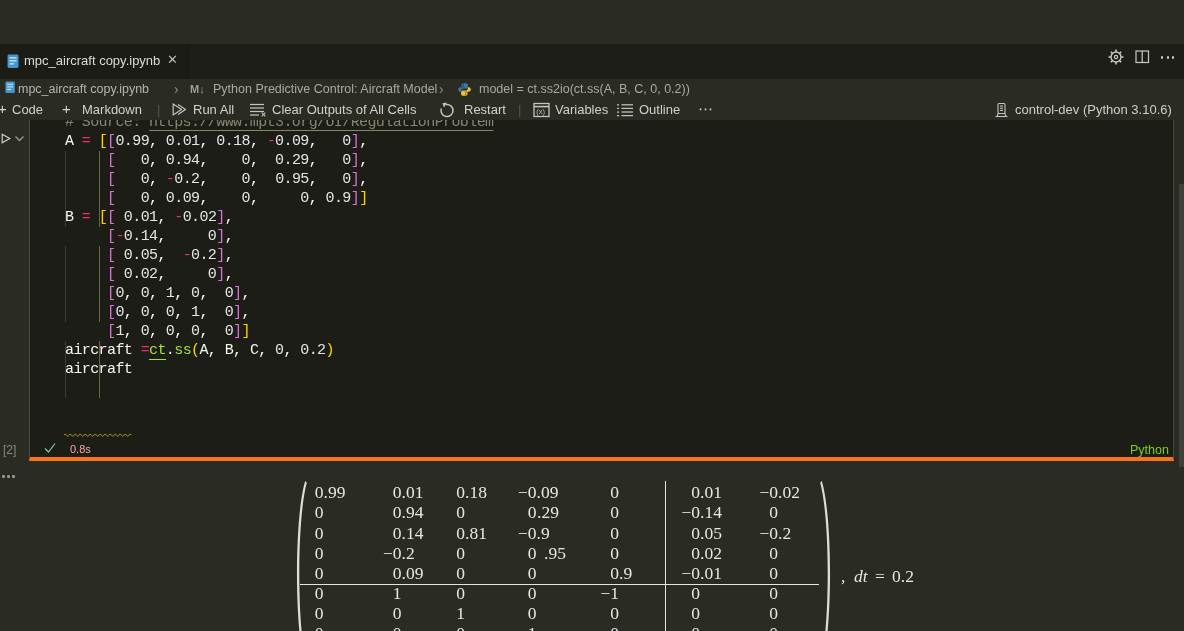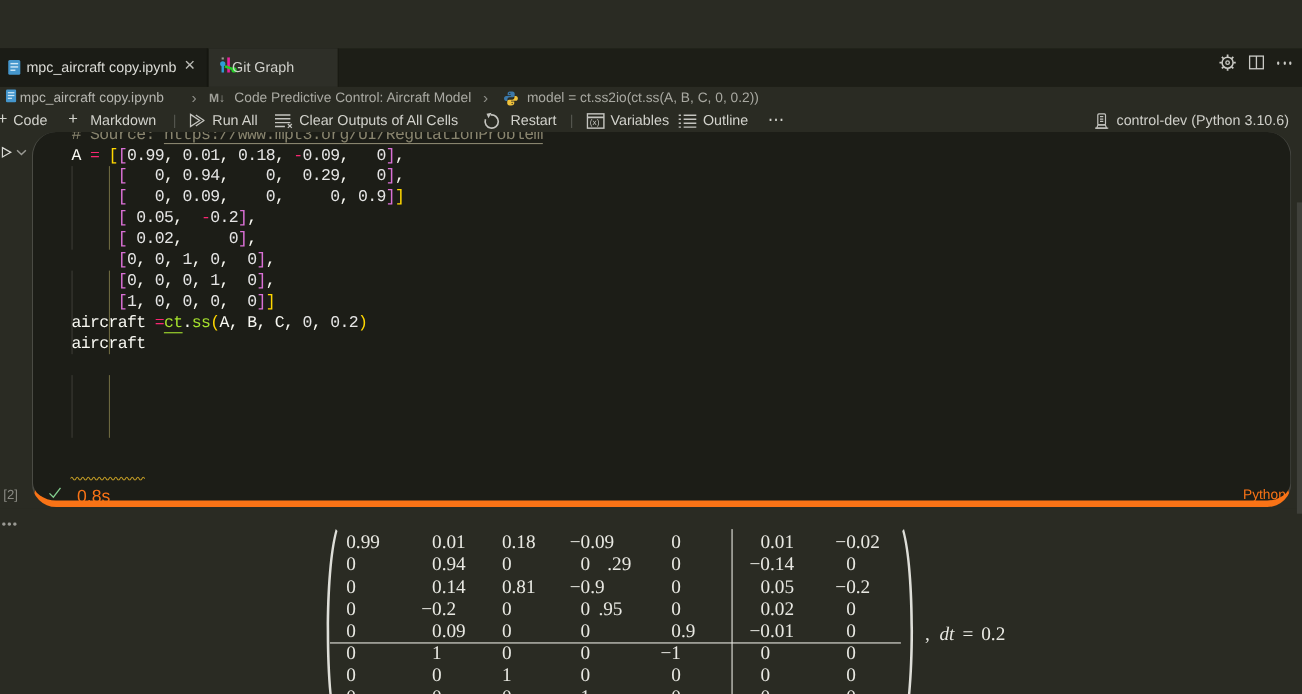--- a/index.html
+++ b/index.html
@@ -11,38 +11,38 @@
 #tab2 { position:absolute; left:190px; top:0; width:118px; height:35px; background:#2e2f28; border-right:1px solid #161710; }
 #tab2 .t { position:absolute; left:21px; top:9px; font-size:13px; color:#d0d0cb; }
 .x { position:absolute; left:167px; top:8px; font-size:13px; color:#bcbcb7; font-weight:400; }
 #crumbs { position:absolute; left:0; top:35px; width:1184px; height:21px; background:#2a2b23; font-size:12.5px; color:#a9a9a2; }
 #crumbs span { position:absolute; top:3px; white-space:pre; }
 #toolbar { position:absolute; left:0; top:56px; width:1184px; height:20px; background:#2a2b23; font-size:13px; color:#d2d2cc; }
 #toolbar .it { position:absolute; top:2px; white-space:pre; }
 #toolbar .sep { position:absolute; top:2px; color:#55564f; }
 
 #cell { position:absolute; left:29px; top:76px; width:1145px; height:341px; background:#1c1d17;
-        border-left:1.4px solid #4a4b44; border-right:1px solid #454640; border-bottom:6px solid #f97316; overflow:hidden;border-radius:22px; }
+        border-left:1.4px solid #4a4b44; border-right:1px solid #454640; border-bottom:4px solid #f97316; overflow:hidden; }
 #code { position:absolute; left:35px; top:-7px; font-family:"Liberation Mono",monospace; font-size:15px; letter-spacing:-0.6px; line-height:19px; color:#f8f8f2; }
 .ln { white-space:pre; height:19px; }
 .cm { color:#88846e; }
 .ul { text-decoration:underline; text-underline-offset:4px; }
 .k { color:#f92672; }
 .p { color:#e5e5e5; }
 .g { color:#a6e22e; }
 .gul { border-bottom:1px solid #a6e22e; }
 .b1 { color:#ffd700; }
 .b2 { color:#da70d6; }
 .wv { }
 .ig { position:absolute; width:1px; background:#3a3b34; }
 .ig.a { background:#6b673f; }
 
 #xcount { position:absolute; left:3px; top:399px; font-size:12px; color:#8a8a83; font-family:"Liberation Sans",sans-serif; }
-#dur { position:absolute; left:70px; top:399px; font-size:16px; color:#f97316; }
-#lang { position:absolute; left:1130px; top:399px; font-size:12.5px; color:#f97316; }
+#dur { position:absolute; left:70px; top:399px; font-size:11px; color:#fca5a5; }
+#lang { position:absolute; left:1130px; top:399px; font-size:12.5px; color:#84cc16; }
 
 #output { position:absolute; left:0; top:418px; width:1184px; height:213px; background:#2a2b23; }
 .mi,.mf { position:absolute; font-family:"Liberation Serif",serif; font-size:17.5px; line-height:17px; color:#e8e8e2; }
 .mi { width:60px; text-align:right; }
 #hline { position:absolute; left:300px; top:539.6px; width:519px; height:1.2px; background:#e6e6e0; }
 #vline { position:absolute; left:664.6px; top:437px; width:1.2px; height:184px; background:#e6e6e0; }
 .dt { position:absolute; font-family:"Liberation Serif",serif; font-size:17.5px; line-height:17px; color:#e8e8e2; }
 
 #sb { position:absolute; left:1178.5px; top:140px; width:5.5px; height:283px; background:#3f403a; }
 </style></head>
@@ -51,31 +51,20 @@
   <div id="tabbar">
     <div id="tab1">
         <svg style="position:absolute;left:7px;top:10px" width="12.0" height="15.0" viewBox="0 0 12 15">
 <rect x="0.5" y="0.5" width="11" height="13.5" rx="1.4" fill="#4596cc"></rect>
 <rect x="2.5" y="3.2" width="7" height="1.3" fill="#cfe8f7"></rect>
 <rect x="2.5" y="6.2" width="7" height="1.3" fill="#cfe8f7"></rect>
 <rect x="2.5" y="9.2" width="4.5" height="1.3" fill="#cfe8f7"></rect>
 </svg>
         <span class="t">mpc_aircraft copy.ipynb</span>
         <span class="x">✕</span>
-      </div>
-    <div id="tab2">
-        <svg style="position:absolute;left:8px;top:8px" width="18" height="16" viewBox="0 0 18 16">
-<line x1="4.5" y1="0" x2="4.5" y2="2" stroke="#9a9a94" stroke-width="2"></line>
-<line x1="4.5" y1="5.5" x2="4.5" y2="14" stroke="#2f9cd8" stroke-width="2.2"></line>
-<circle cx="4.5" cy="6" r="2.4" fill="#2f9cd8"></circle>
-<line x1="9.8" y1="0" x2="9.8" y2="14" stroke="#e8219c" stroke-width="2.4"></line>
-<line x1="6.5" y1="8.3" x2="14.8" y2="11.3" stroke="#23cd27" stroke-width="2.4"></line>
-<circle cx="14.8" cy="11.6" r="2.4" fill="#23cd27"></circle>
-</svg>
-        <span class="t">Git Graph</span>
       </div>
     <svg style="position:absolute;left:1108px;top:5px" width="16" height="16" viewBox="0 0 16 16" fill="none" stroke="#c9c9c4">
 <circle cx="8" cy="8" r="5" stroke-width="1.4"></circle>
 <circle cx="8" cy="8" r="1.6" stroke-width="1.2"></circle>
 <g stroke-width="1.6">
 <line x1="8" y1="0.6" x2="8" y2="2.8"></line>
           <line x1="8" y1="13.2" x2="8" y2="15.4"></line>
 <line x1="0.6" y1="8" x2="2.8" y2="8"></line>
           <line x1="13.2" y1="8" x2="15.4" y2="8"></line>
 <line x1="2.8" y1="2.8" x2="4.3" y2="4.3"></line>
@@ -99,21 +88,21 @@
 <rect x="0.5" y="0.5" width="11" height="13.5" rx="1.4" fill="#4596cc"></rect>
 <rect x="2.5" y="3.2" width="7" height="1.3" fill="#cfe8f7"></rect>
 <rect x="2.5" y="6.2" width="7" height="1.3" fill="#cfe8f7"></rect>
 <rect x="2.5" y="9.2" width="4.5" height="1.3" fill="#cfe8f7"></rect>
 </svg>
     <span style="left:18px;color:#b5b5af">mpc_aircraft copy.ipynb</span>
     <span style="left:174px;color:#8e8e88;font-size:14px;top:2px">›</span>
     <svg style="position:absolute;left:190px;top:3px" width="24" height="14" viewBox="0 0 24 14" fill="#9f9f98">
 <text x="0" y="11" font-family="Liberation Sans" font-size="11" font-weight="bold">M↓</text>
 </svg>
-    <span style="left:213px">Code Predictive Control: Aircraft Model</span>
+    <span style="left:213px">Python Predictive Control: Aircraft Model</span>
     <span style="left:439px;color:#8e8e88;font-size:14px;top:2px">›</span>
     <svg style="position:absolute;left:457px;top:3px" width="15" height="15" viewBox="0 0 15 15">
 <path d="M7.4 1.2 c-2.2 0-2.9.9-2.9 1.9 v1.6 h3 v.6 H3.2 c-1.1 0-2 .8-2 2.2 0 1.4.8 2.3 1.9 2.3 h1.2 V8.3 c0-1.1.9-1.9 2-1.9 h2.9 c.9 0 1.7-.8 1.7-1.8 V3.1 c0-1-.9-1.9-2-1.9 z m-1 1.1 a.6.6 0 1 1 0 1.2.6.6 0 0 1 0-1.2 z" fill="#3b77a8"></path>
 <path d="M7.6 13.8 c2.2 0 2.9-.9 2.9-1.9 v-1.6 h-3 v-.6 h4.3 c1.1 0 2-.8 2-2.2 0-1.4-.8-2.3-1.9-2.3 h-1.2 v1.5 c0 1.1-.9 1.9-2 1.9 H5.8 c-.9 0-1.7.8-1.7 1.8 v1.5 c0 1 .9 1.9 2 1.9 z m1-1.1 a.6.6 0 1 1 0-1.2.6.6 0 0 1 0 1.2 z" fill="#f0c23c"></path>
 </svg>
     <span style="left:479px">model = ct.ss2io(ct.ss(A, B, C, 0, 0.2))</span>
   </div>
   <div id="toolbar">
     <span class="it" style="left:-2px;font-size:15px;top:0">+</span>
       <span class="it" style="left:12px">Code</span>
@@ -172,21 +161,24 @@
     <div class="ig" style="left:35px;top:31.3px;height:76.0px"></div>
 <div class="ig a" style="left:68.6px;top:31.3px;height:76.0px"></div>
 <div class="ig" style="left:35px;top:126.3px;height:76.0px"></div>
 <div class="ig a" style="left:68.6px;top:126.3px;height:76.0px"></div>
 <div class="ig" style="left:35px;top:221.3px;height:57.0px"></div>
 <div class="ig a" style="left:68.6px;top:221.3px;height:57.0px"></div>
     <div id="code">
 <div class="ln"><span class="cm"># Source: </span><span class="cm ul">https://www.mpt3.org/UI/RegulationProblem</span></div>
 <div class="ln">A <span class="k">=</span> <span class="b1">[</span><span class="b2">[</span><span class="p">0.99</span>, <span class="p">0.01</span>, <span class="p">0.18</span>, <span class="k">-</span><span class="p">0.09</span>,   <span class="p">0</span><span class="b2">]</span>,</div>
 <div class="ln">     <span class="b2">[</span>   <span class="p">0</span>, <span class="p">0.94</span>,    <span class="p">0</span>,  <span class="p">0.29</span>,   <span class="p">0</span><span class="b2">]</span>,</div>
+<div class="ln">     <span class="b2">[</span>   <span class="p">0</span>, <span class="k">-</span><span class="p">0.2</span>,    <span class="p">0</span>,  <span class="p">0.95</span>,   <span class="p">0</span><span class="b2">]</span>,</div>
 <div class="ln">     <span class="b2">[</span>   <span class="p">0</span>, <span class="p">0.09</span>,    <span class="p">0</span>,     <span class="p">0</span>, <span class="p">0.9</span><span class="b2">]</span><span class="b1">]</span></div>
+<div class="ln">B <span class="k">=</span> <span class="b1">[</span><span class="b2">[</span> <span class="p">0.01</span>, <span class="k">-</span><span class="p">0.02</span><span class="b2">]</span>,</div>
+<div class="ln">     <span class="b2">[</span><span class="k">-</span><span class="p">0.14</span>,     <span class="p">0</span><span class="b2">]</span>,</div>
 <div class="ln">     <span class="b2">[</span> <span class="p">0.05</span>,  <span class="k">-</span><span class="p">0.2</span><span class="b2">]</span>,</div>
 <div class="ln">     <span class="b2">[</span> <span class="p">0.02</span>,     <span class="p">0</span><span class="b2">]</span>,</div>
 <div class="ln">     <span class="b2">[</span><span class="p">0</span>, <span class="p">0</span>, <span class="p">1</span>, <span class="p">0</span>,  <span class="p">0</span><span class="b2">]</span>,</div>
 <div class="ln">     <span class="b2">[</span><span class="p">0</span>, <span class="p">0</span>, <span class="p">0</span>, <span class="p">1</span>,  <span class="p">0</span><span class="b2">]</span>,</div>
 <div class="ln">     <span class="b2">[</span><span class="p">1</span>, <span class="p">0</span>, <span class="p">0</span>, <span class="p">0</span>,  <span class="p">0</span><span class="b2">]</span><span class="b1">]</span></div>
 <div class="ln">aircraft <span class="k">=</span><span class="g gul">ct</span>.<span class="g">ss</span><span class="b1">(</span>A, B, C, <span class="p">0</span>, <span class="p">0.2</span><span class="b1">)</span></div>
 <div class="ln"><span class="wv">aircraft</span></div>
     </div>
   </div>
   <svg style="position:absolute;left:1px;top:89px" width="10" height="11" viewBox="0 0 10 11" fill="none" stroke="#d7d7d2" stroke-width="1.1">
@@ -230,21 +222,21 @@
 <div class="mi" style="left:559.0px;top:440.2px">0</div>
 <div class="mi" style="left:640.0px;top:440.2px">0</div>
 <div class="mf" style="left:700.0px;top:440.2px">.01</div>
 <div class="mi" style="left:718.0px;top:440.2px">−0</div>
 <div class="mf" style="left:778.0px;top:440.2px">.02</div>
 <div class="mi" style="left:263.5px;top:460.3px">0</div>
 <div class="mi" style="left:341.5px;top:460.3px">0</div>
 <div class="mf" style="left:401.5px;top:460.3px">.94</div>
 <div class="mi" style="left:405.0px;top:460.3px">0</div>
 <div class="mi" style="left:476.5px;top:460.3px">0</div>
-<div class="mf" style="left:552px;top:460.3px">.29</div>
+<div class="mf" style="left:537px;top:460.3px">.29</div>
 <div class="mi" style="left:559.0px;top:460.3px">0</div>
 <div class="mi" style="left:640.0px;top:460.3px">−0</div>
 <div class="mf" style="left:700.0px;top:460.3px">.14</div>
 <div class="mi" style="left:718.0px;top:460.3px">0</div>
 <div class="mi" style="left:263.5px;top:480.5px">0</div>
 <div class="mi" style="left:341.5px;top:480.5px">0</div>
 <div class="mf" style="left:401.5px;top:480.5px">.14</div>
 <div class="mi" style="left:405.0px;top:480.5px">0</div>
 <div class="mf" style="left:465.0px;top:480.5px">.81</div>
 <div class="mi" style="left:476.5px;top:480.5px">−0</div>

